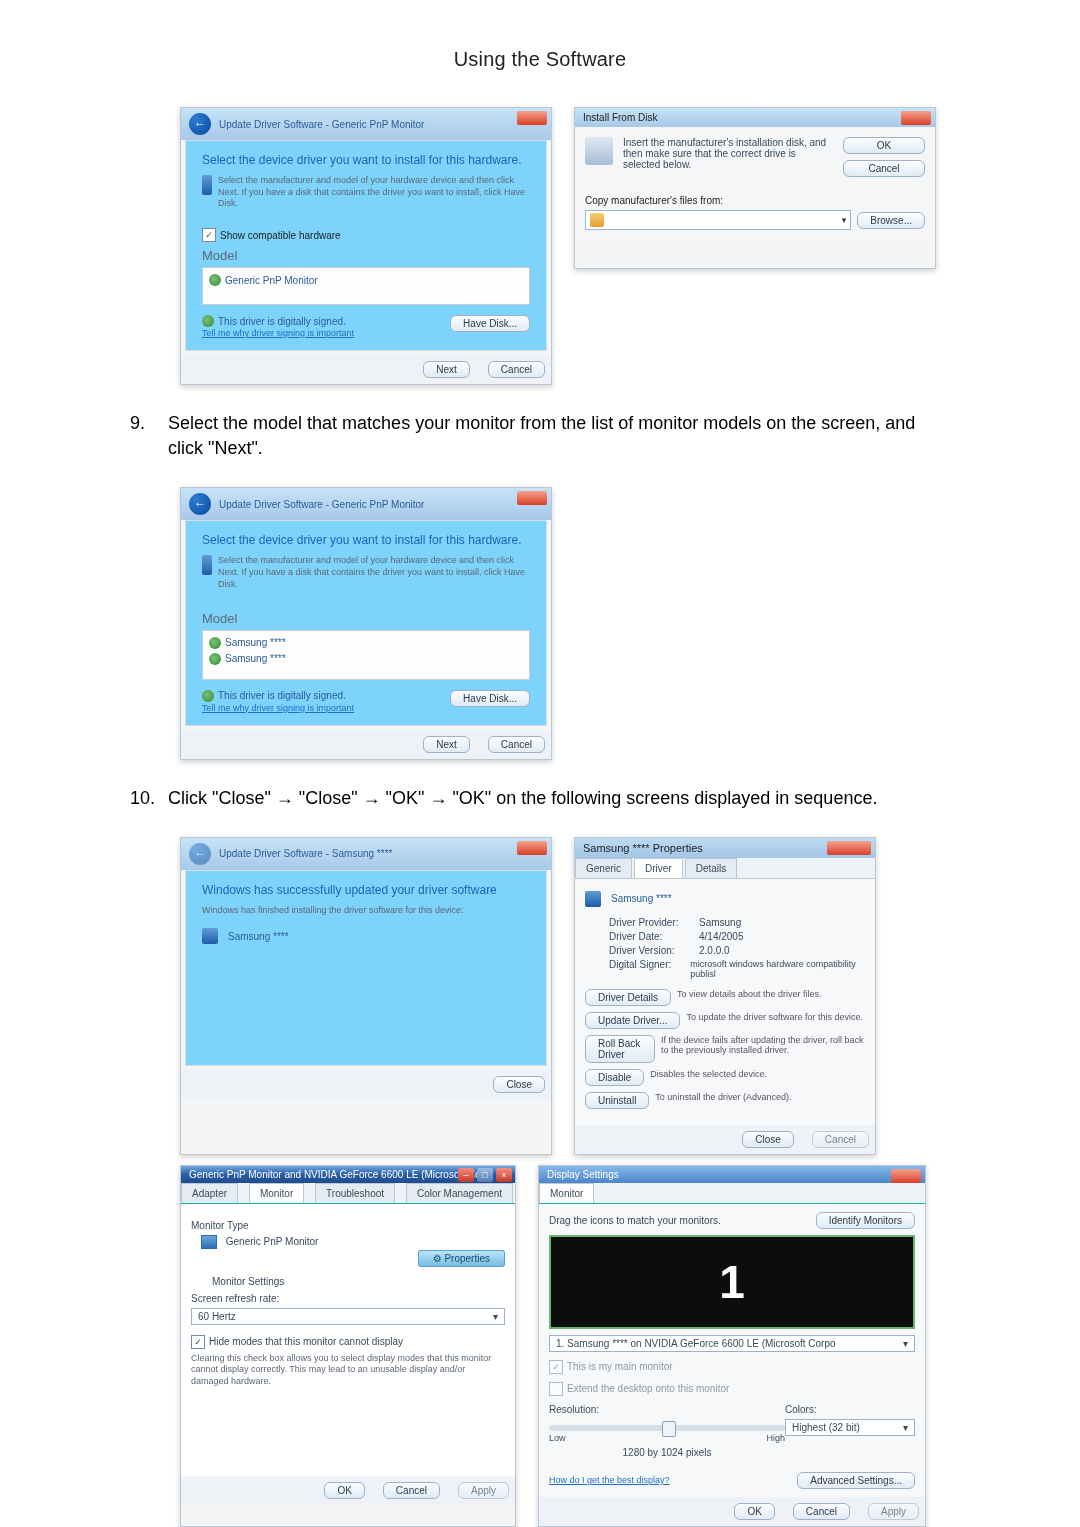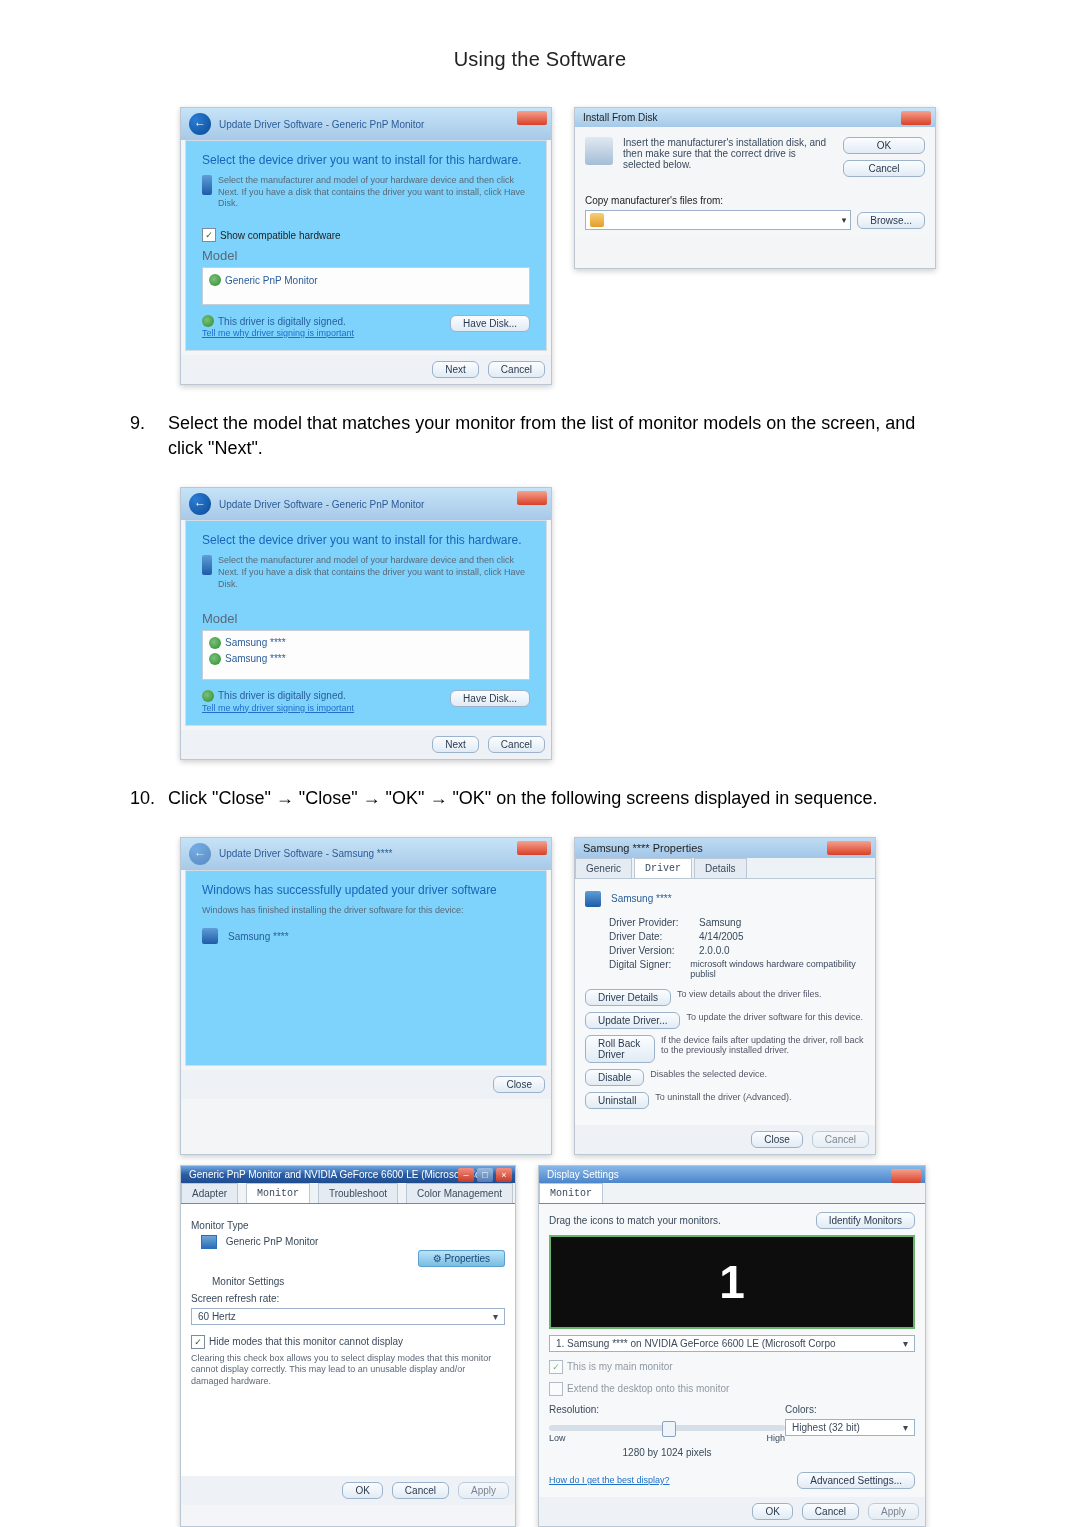--- a/index.html
+++ b/index.html
@@ -164,21 +164,21 @@
     border: 1px solid #9cb2cb;
     border-radius: 6px;
     padding: 2px 12px;
     font-size: 10px;
     color: #2a3a4e;
     cursor: pointer;
   }
   .btn-row {
     display: flex;
     justify-content: flex-end;
-    gap: 9px;
+    gap: 18px;
     padding: 6px;
     background: #eef2f6;
   }
 
   
   .disk-win {
     width: 360px;
     height: 160px;
   }
   .disk-body {
@@ -242,21 +242,21 @@
     font-size: 10px;
   }
   .tab {
     padding: 4px 10px;
     border: 1px solid #bcc7d4;
     border-bottom: none;
     margin-right: 2px;
     background: #e4ebf2;
     color: #3a4a5c;
   }
-  .tab.active { background: #fff; font-family: Liberation Mono, monospace; }
+  .tab.active { background: #fff; }
   .prop-body { background: #f6f8fa; padding: 10px; font-size: 10px; color: #3a4a5c; }
   .kv-row { display: flex; margin: 3px 0; }
   .kv-row .k { width: 90px; }
   .prop-btn-desc { font-size: 9px; color: #556; margin-left: 6px; }
   .prop-btn-row { display: flex; align-items: flex-start; margin: 6px 0; }
 
   
   .monprops-win { width: 334px; }
   .xp-titlebar {
     background: linear-gradient(#6fa7e0, #2a5da5 50%, #1f4c8e);

